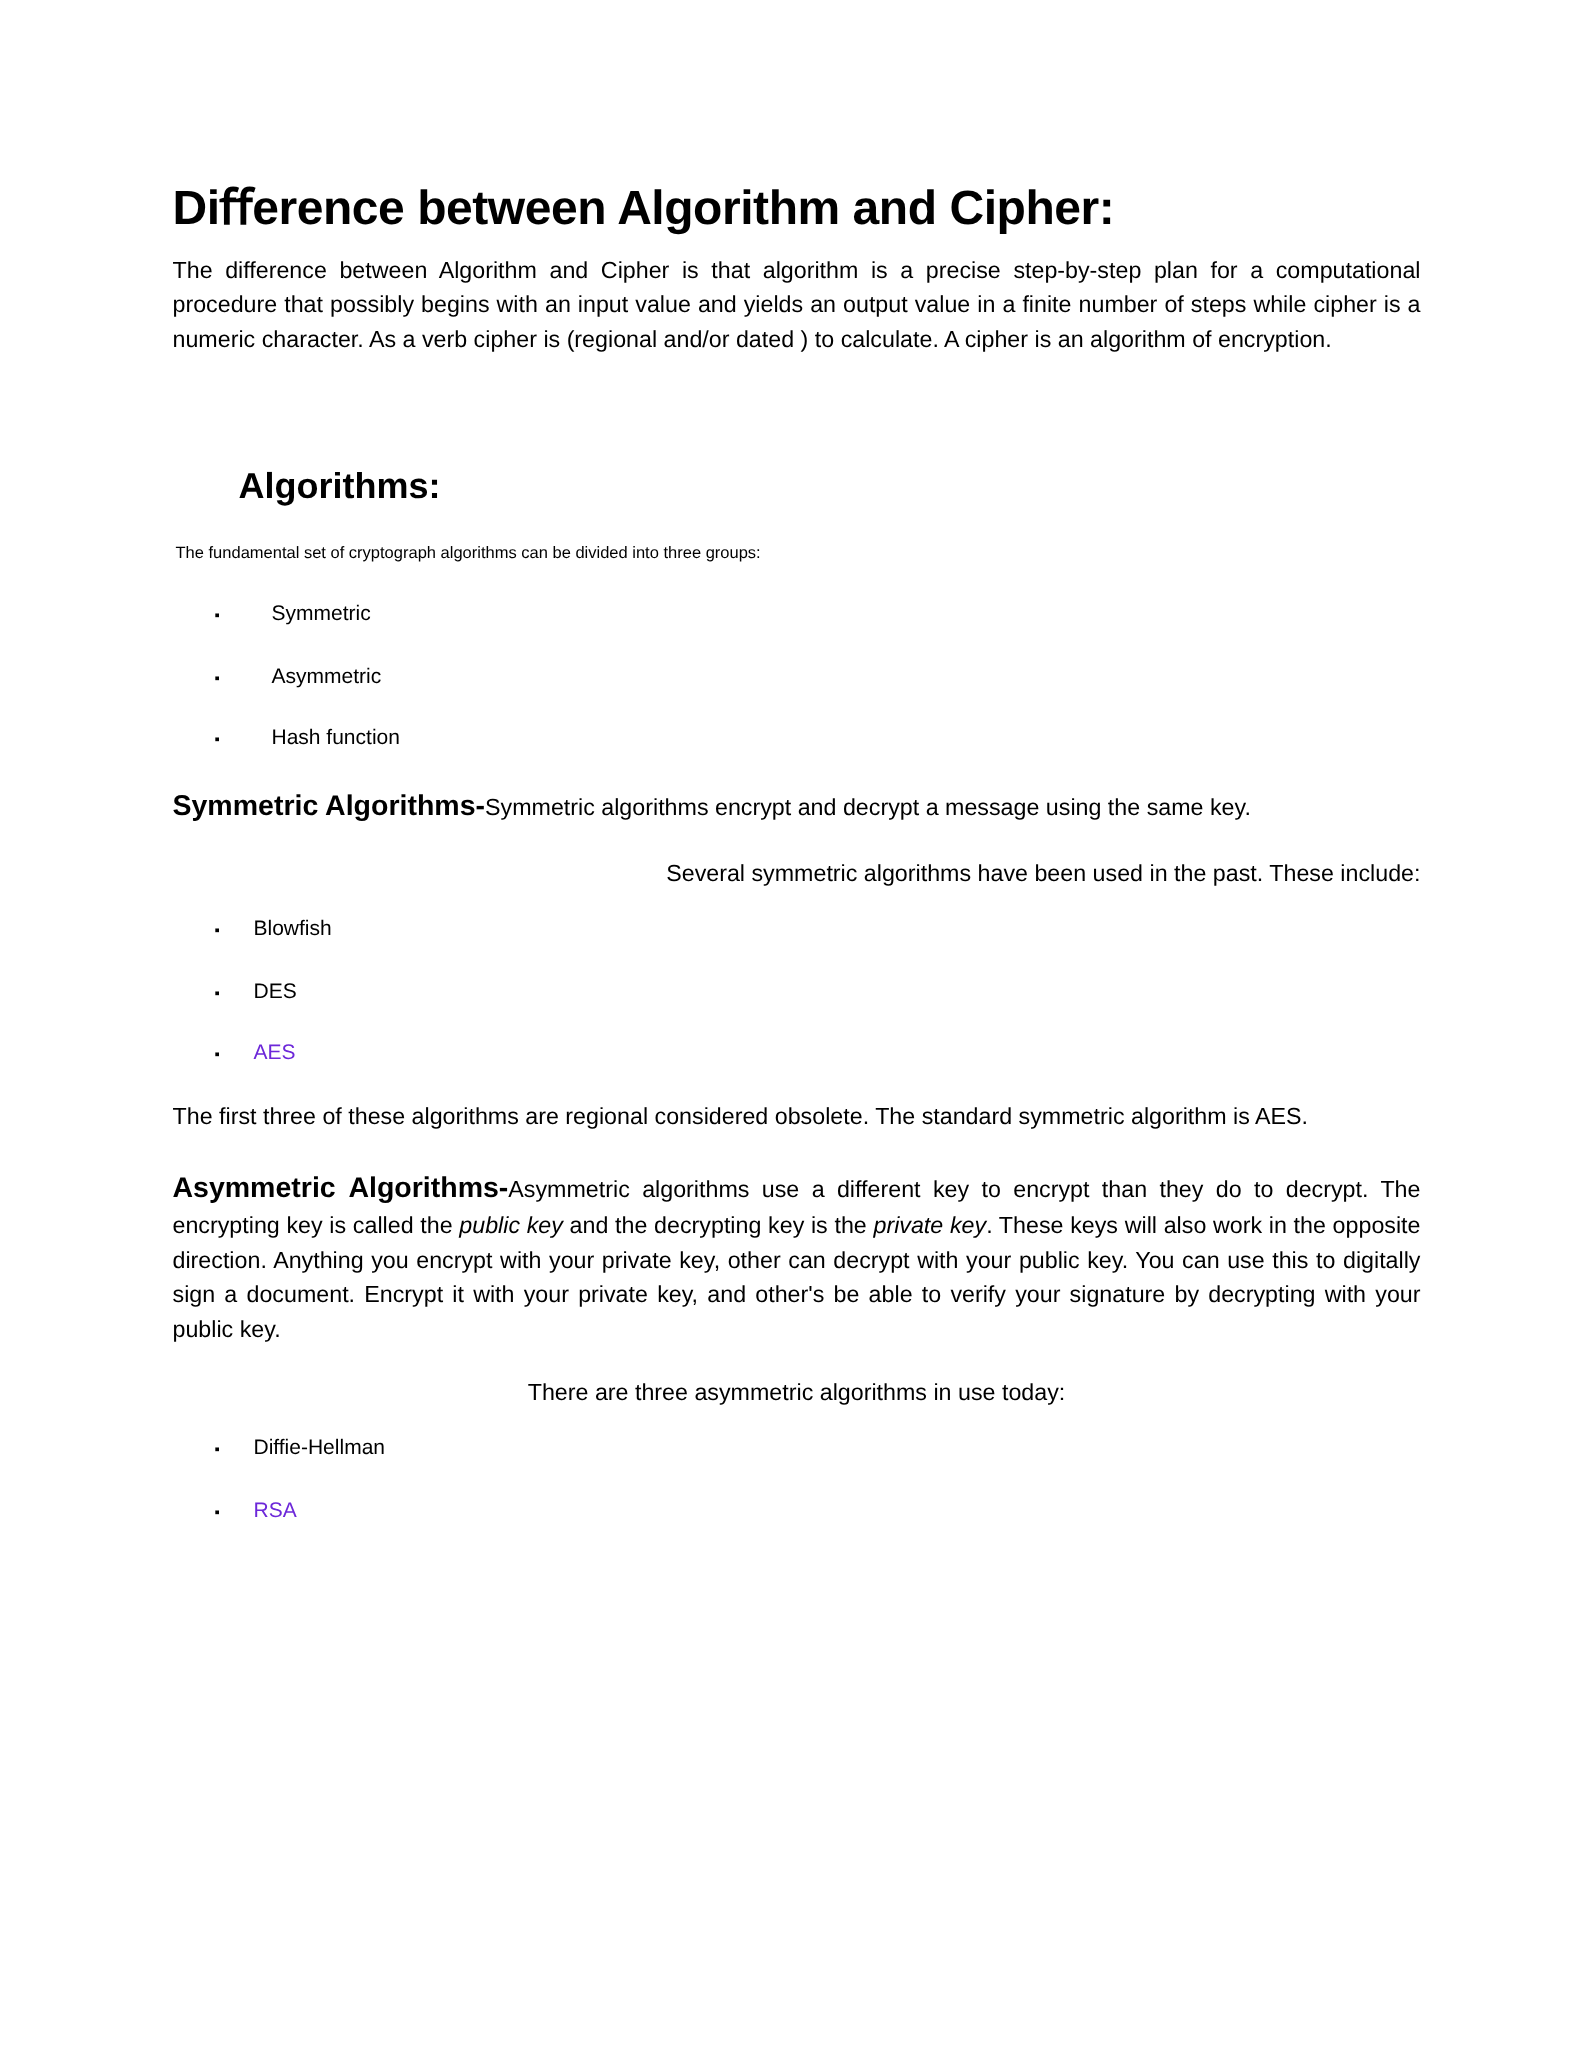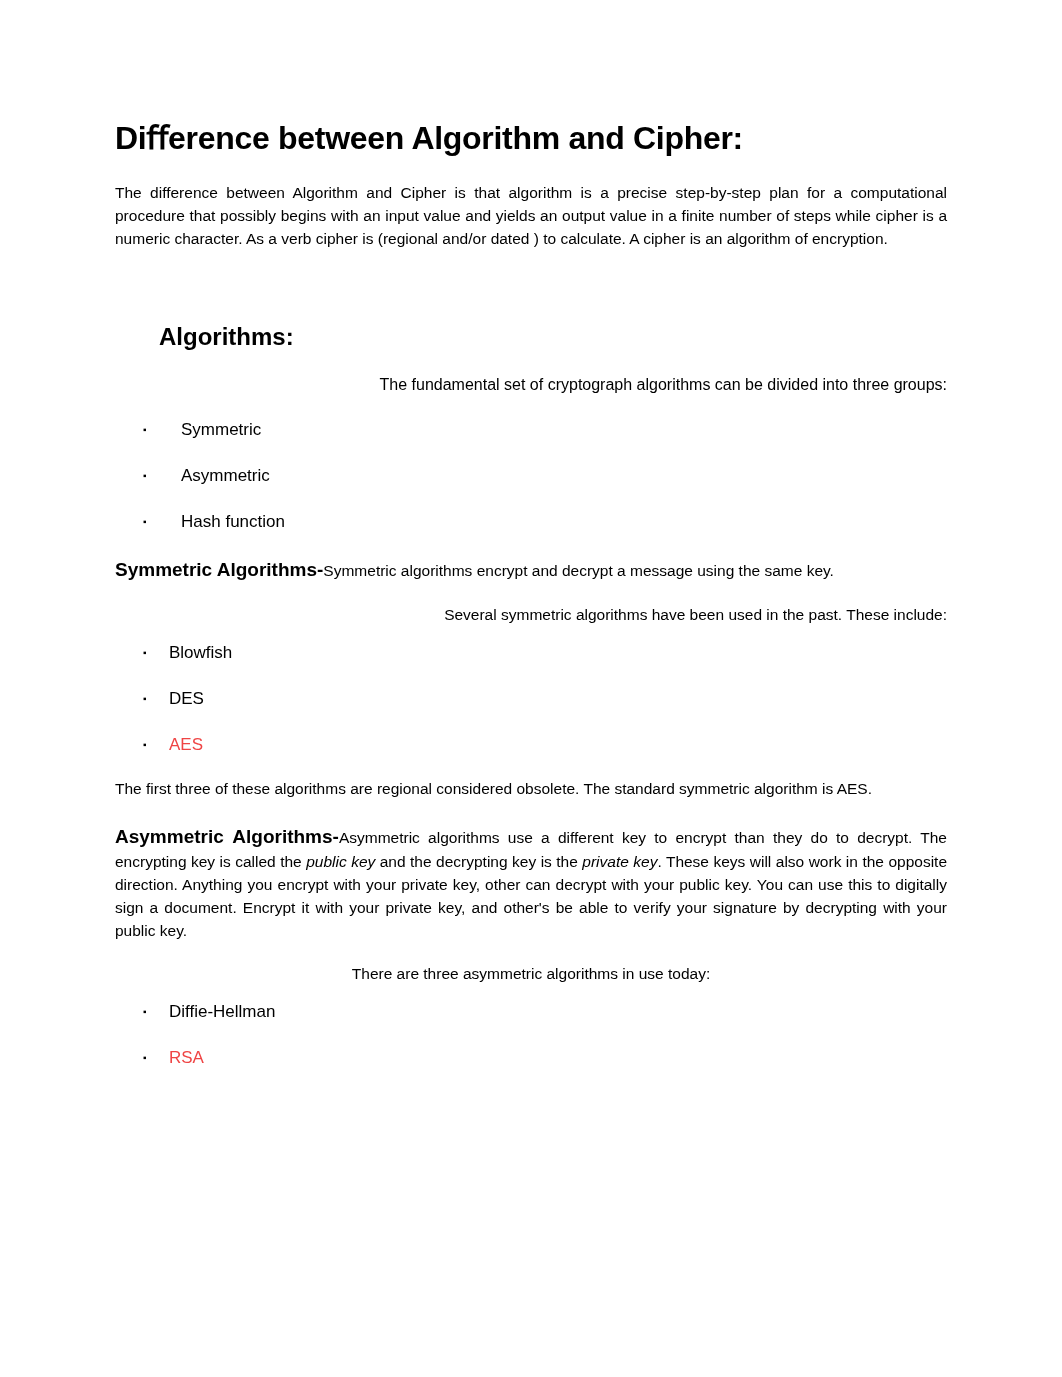--- a/index.html
+++ b/index.html
@@ -11,51 +11,50 @@
       background: #ffffff;
       font-family: 'Segoe UI', Arial, sans-serif;
       width: 1062px;
       height: 1377px;
       padding: 115px 115px 0 115px;
       color: #000;
     }
     .h1 {
       font-size: 32px;
       font-weight: 700;
-      margin-bottom: 24px;
+      margin-bottom: 12px;
       letter-spacing: -0.3px;
     }
     .para {
       font-size: 15.5px;
       line-height: 1.48;
       text-align: justify;
       margin-bottom: 14px;
     }
     .gap-lg {
       height: 58px;
     }
     .h2 {
       font-size: 24px;
       font-weight: 700;
       margin-bottom: 22px;
       margin-left: 44px;
     }
     .intro {
-      font-size: 16px;
+      font-size: 11px;
       line-height: 1.48;
       margin-bottom: 22px;
       margin-left: 2px;
-      text-align: right;
     }
     ul {
       list-style: none;
       margin-bottom: 18px;
     }
     ul li {
-      font-size: 17px;
+      font-size: 14px;
       line-height: 1.4;
       padding-left: 66px;
       position: relative;
       margin-bottom: 22px;
     }
     ul li::before {
       content: "▪";
       position: absolute;
       left: 28px;
       font-size: 10px;
@@ -69,21 +68,21 @@
       margin-bottom: 20px;
       font-size: 15.5px;
       line-height: 1.48;
       text-align: justify;
     }
     .h3 {
       font-size: 19px;
       font-weight: 700;
     }
     .link {
-      color: #ef4444;
+      color: #6d28d9;
       text-decoration: none;
     }
     .italic {
       font-style: italic;
     }
   </style>
 </head>
 <body>
 
 <h1 class="h1">Diﬀerence between Algorithm and Cipher:</h1>

